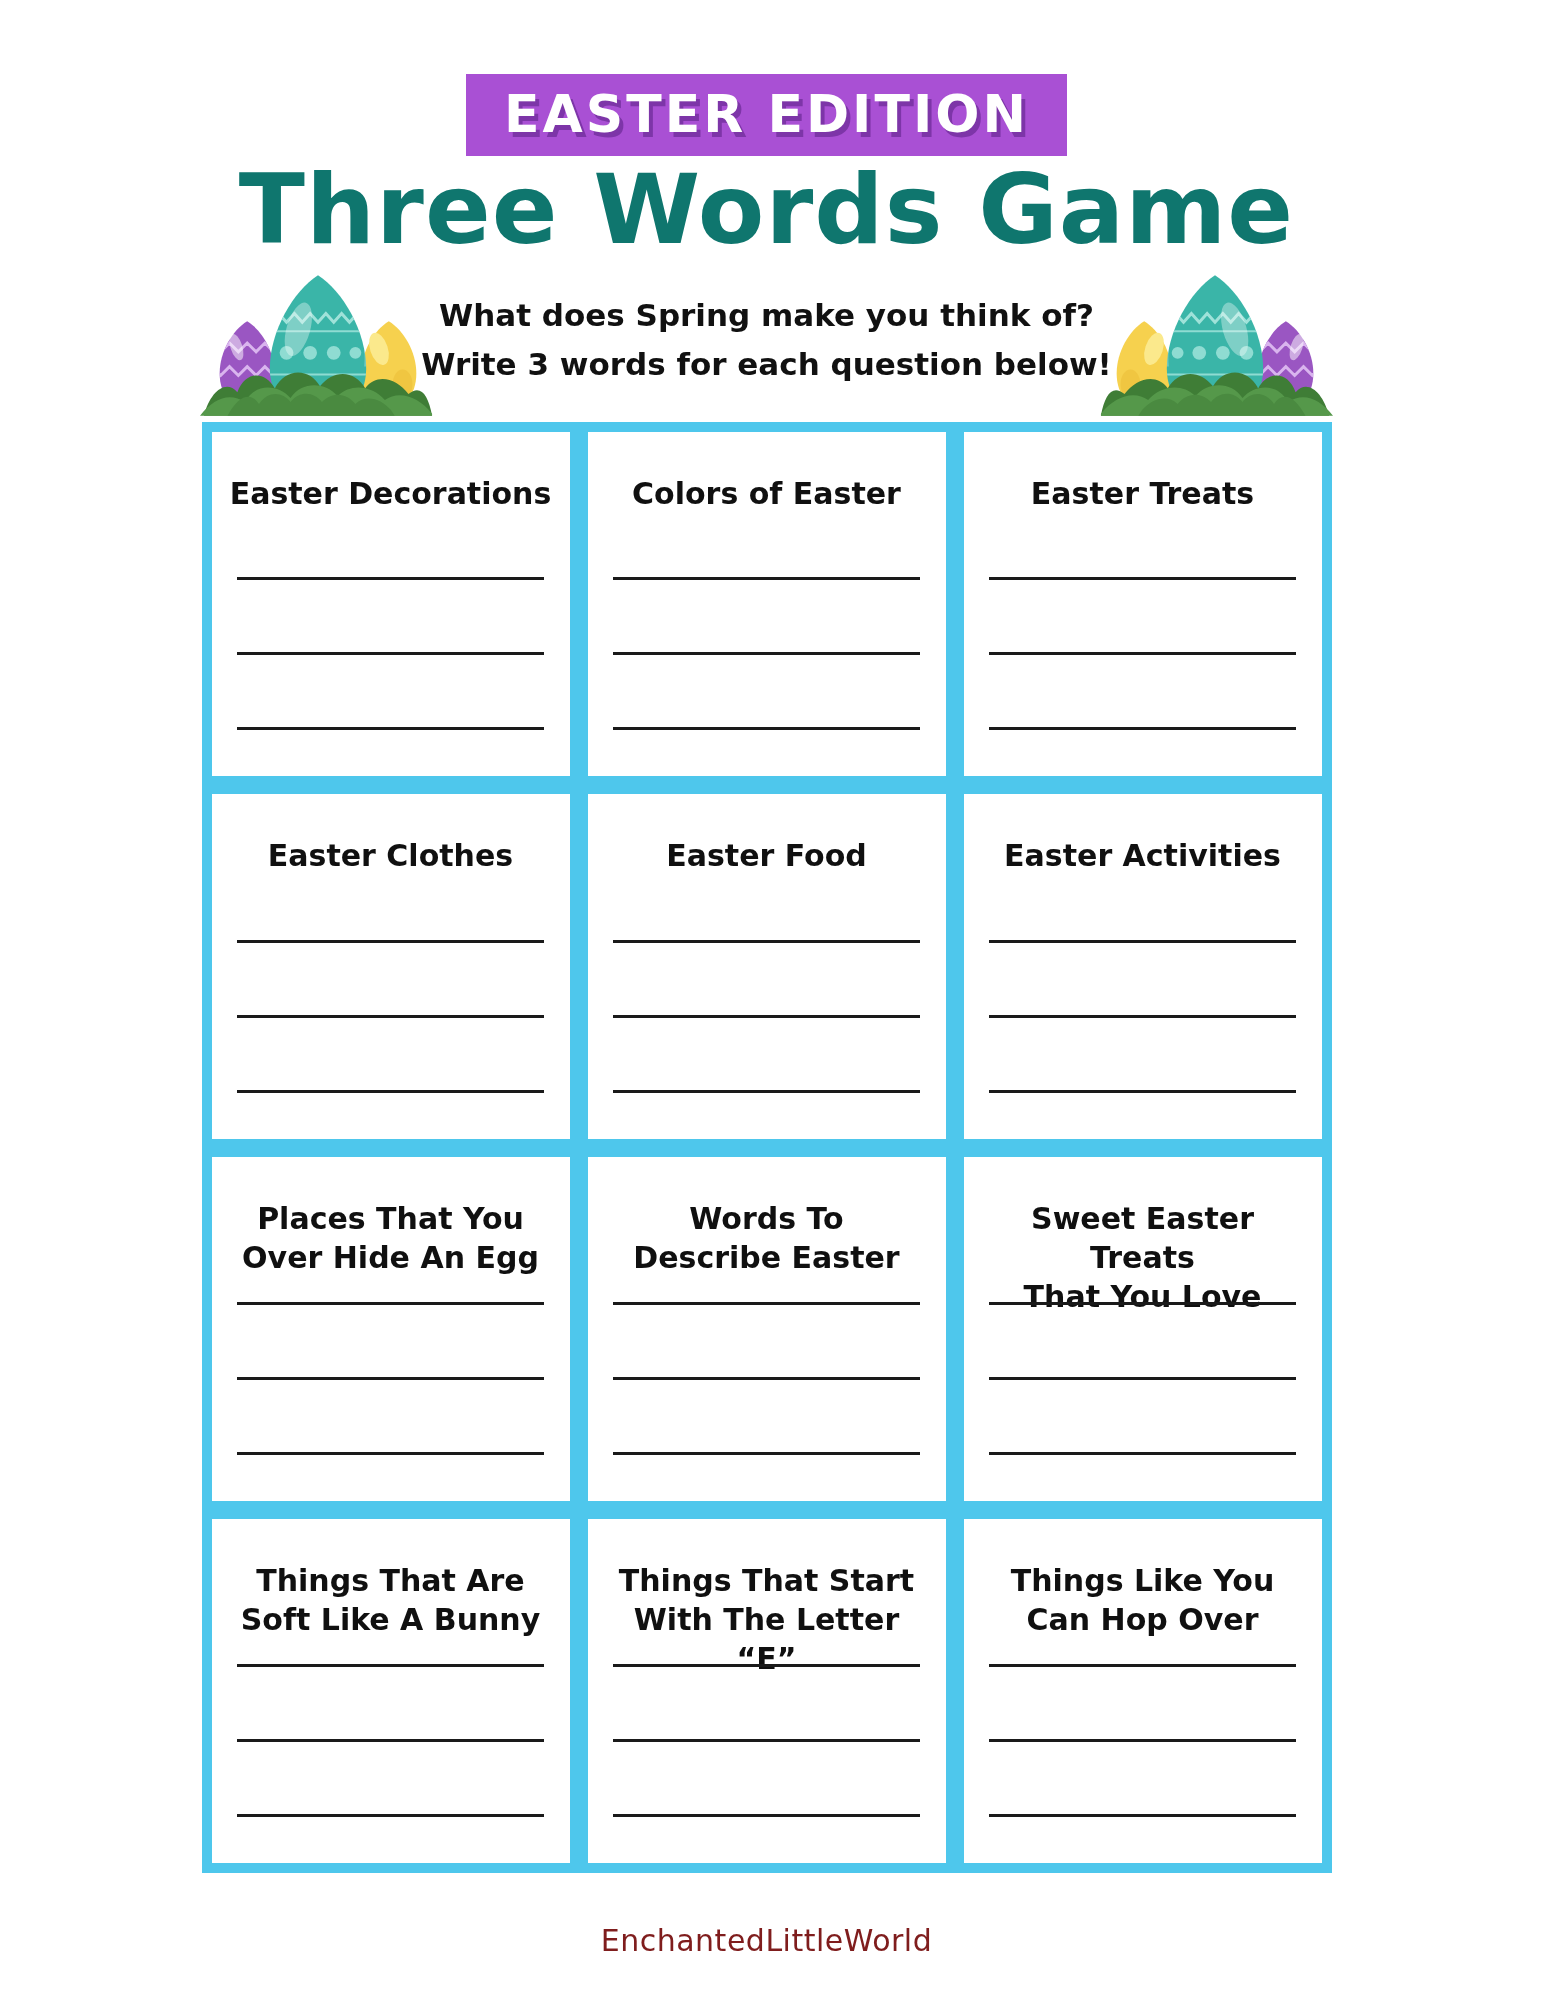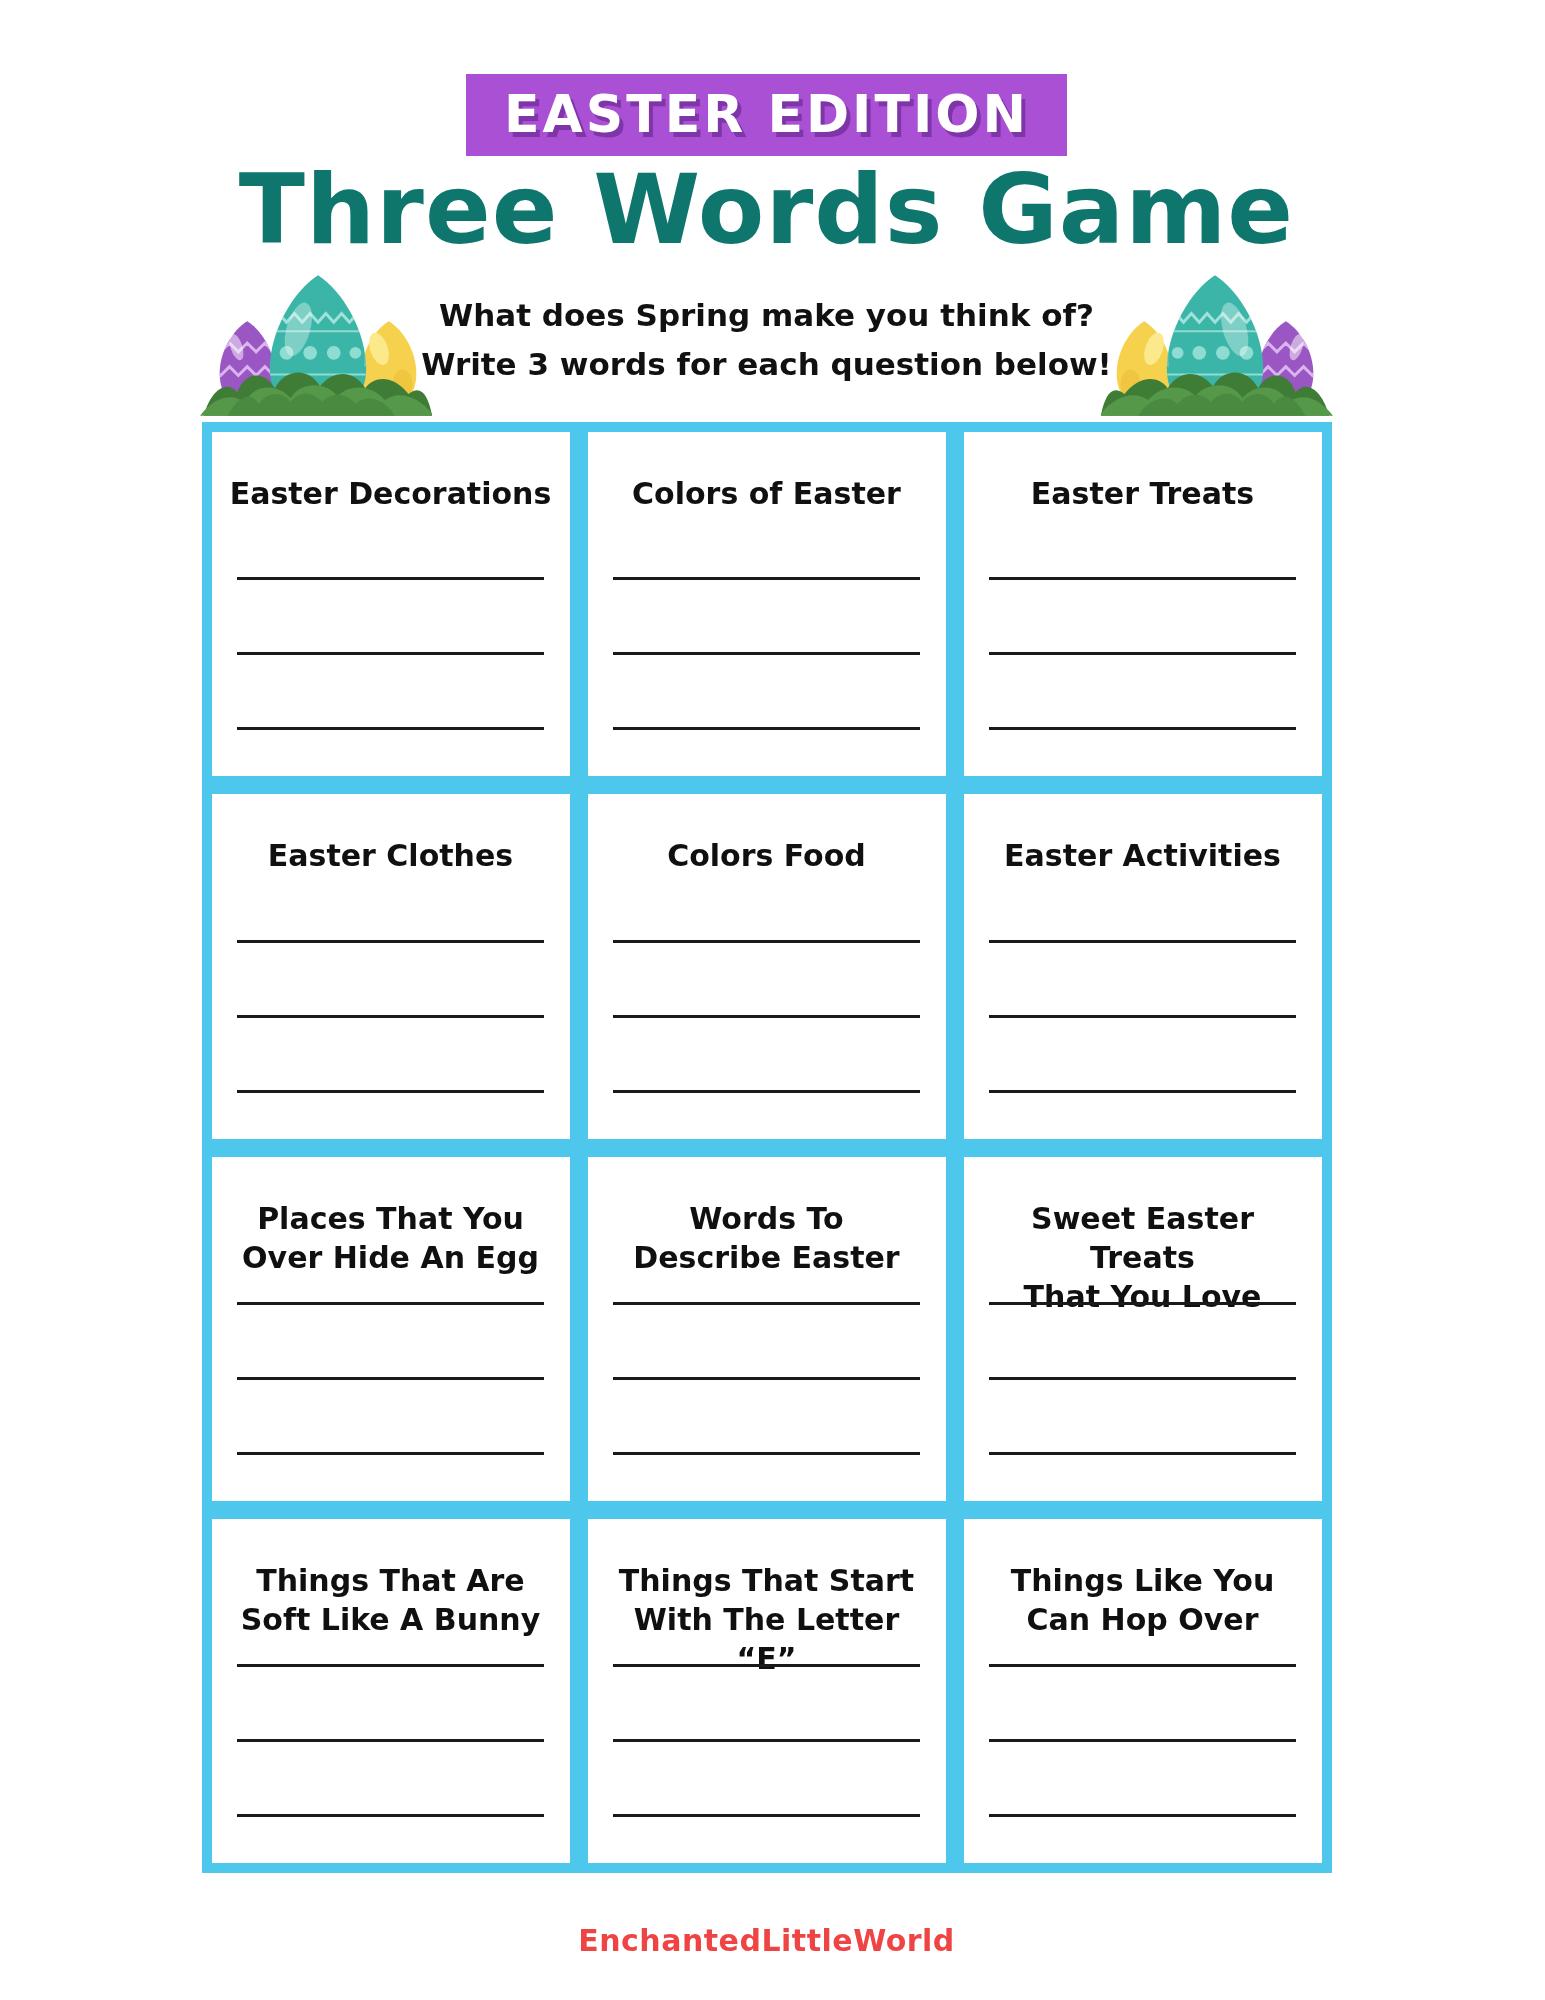--- a/index.html
+++ b/index.html
@@ -43,21 +43,21 @@
   .cell-title {
     margin:42px 18px 0; font-size:30px; font-weight:800; line-height:1.3;
     white-space:pre-line; color:#101010;
   }
   .lines { position:absolute; left:7%; right:7%; bottom:46px; }
   .line { height:0; border-bottom:3px solid #1a1a1a; margin-top:72px; }
 
   
   .footer {
     margin-top:50px; text-align:center;
-    font-size:30px; font-weight:700; color:#ef4444; letter-spacing:0.5px;
+    font-size:30px; font-weight:400; color:#7f1d1d; letter-spacing:0.5px;
   }
 </style>
 </head>
 <body>
 
 <svg width="0" height="0" style="position:absolute" aria-hidden="true">
   <symbol id="egg-trio" viewBox="0 0 240 150">
     <defs>
       <clipPath id="clip-p">
           <path d="M48,54 C63,63 76,85 76,107 C76,129 63,143 48,143 C33,143 20,129 20,107 C20,85 33,63 48,54 Z"></path>
@@ -149,21 +149,21 @@
     <div class="cell">
       <div class="cell-title">Easter Clothes</div>
       <div class="lines">
         <div class="line"></div>
         <div class="line"></div>
         <div class="line"></div>
       </div>
     </div>
 
     <div class="cell">
-      <div class="cell-title">Colors Food</div>
+      <div class="cell-title">Easter Food</div>
       <div class="lines">
         <div class="line"></div>
         <div class="line"></div>
         <div class="line"></div>
       </div>
     </div>
 
     <div class="cell">
       <div class="cell-title">Easter Activities</div>
       <div class="lines">

